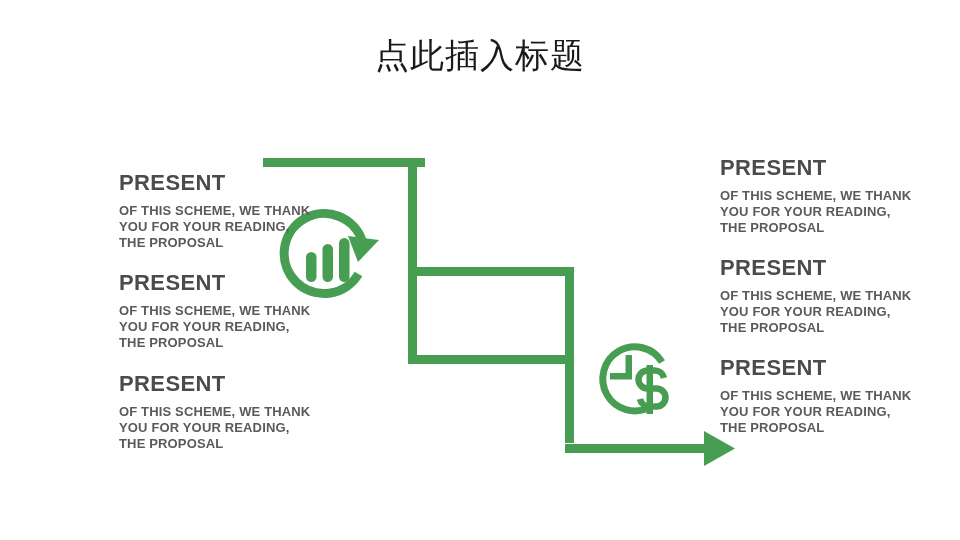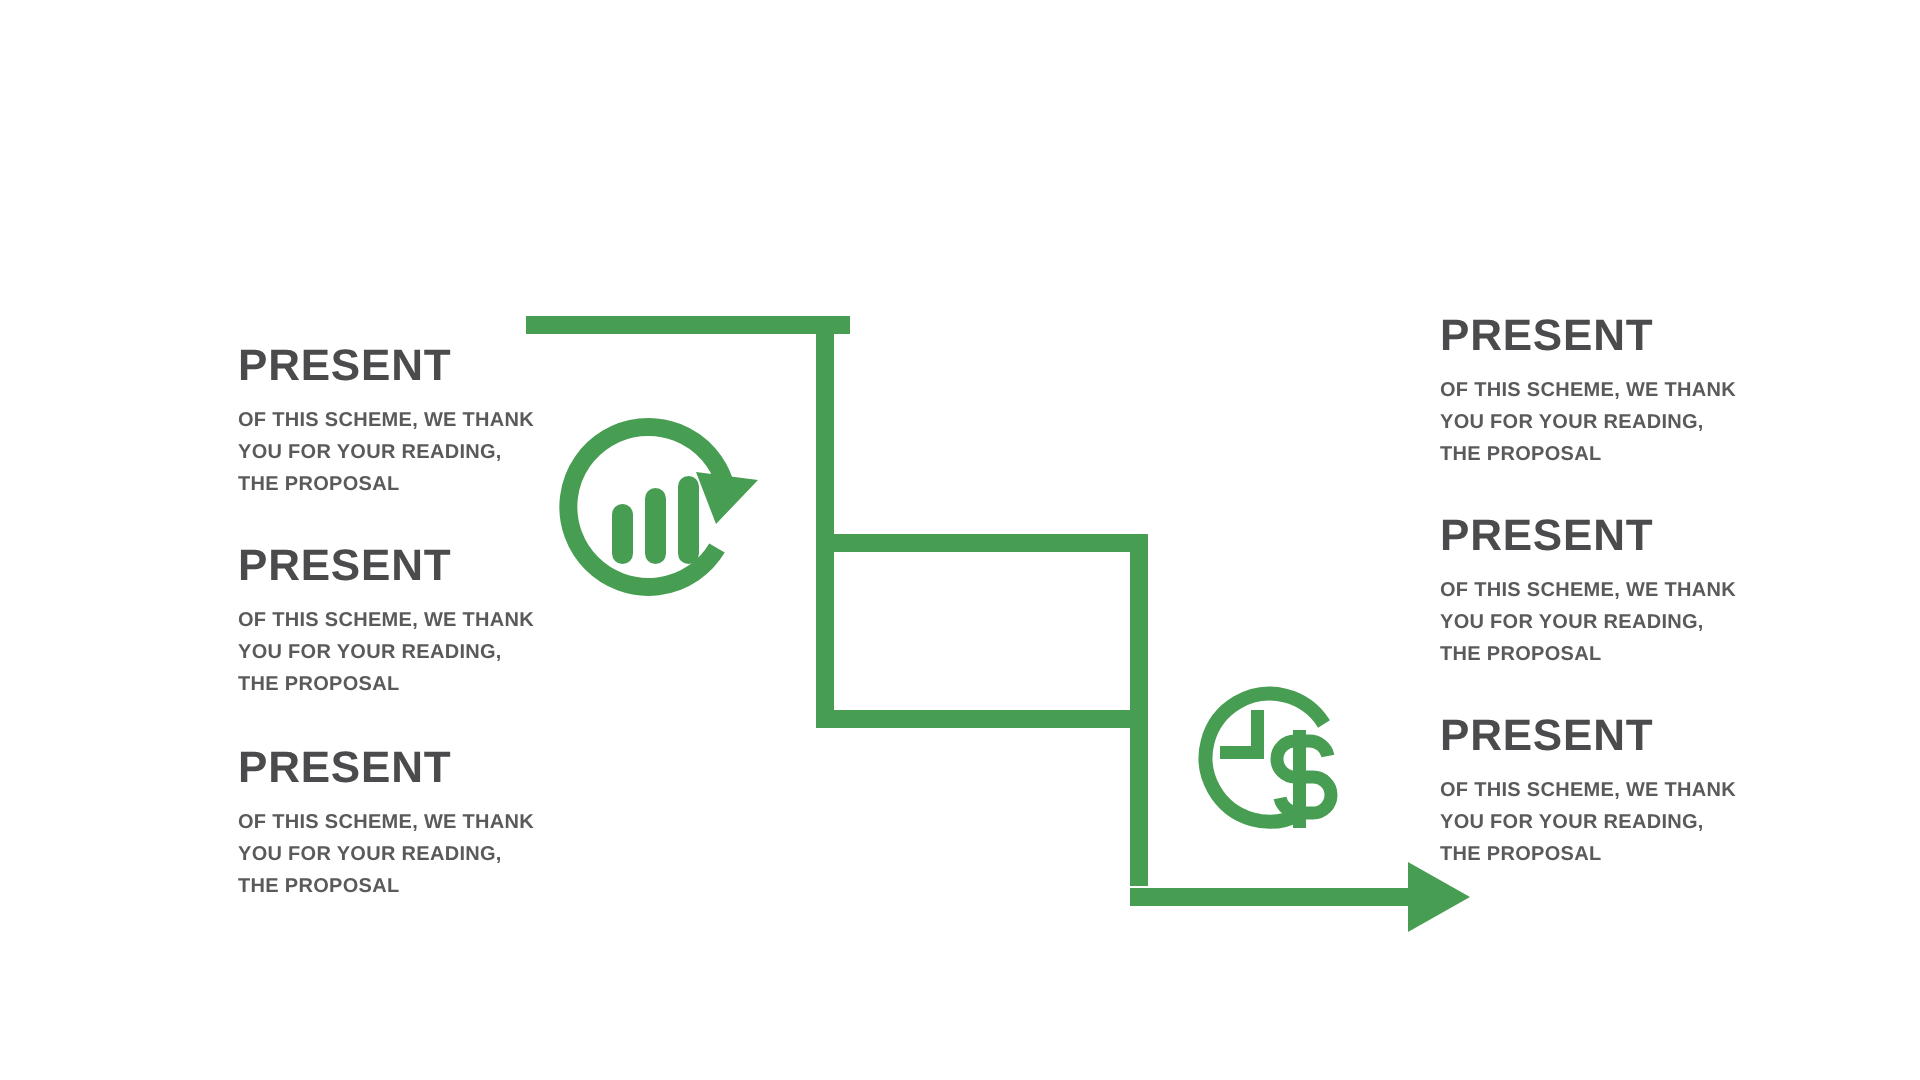--- a/index.html
+++ b/index.html
@@ -35,21 +35,21 @@
     font-family: "Liberation Sans", sans-serif;
     font-size: 22px;
     font-weight: bold;
     color: #4b4b4d;
     letter-spacing: 0.4px;
     margin: 0 0 7px 0;
     white-space: nowrap;
   }
   .txt-block .bd {
     font-family: "Liberation Sans", sans-serif;
-    font-size: 10px;
+    font-size: 13px;
     font-weight: bold;
     color: #5a5a5c;
     letter-spacing: 0.15px;
     line-height: 16.2px;
     white-space: nowrap;
     margin: 0;
   }
   .txt-left  { text-align: left; }
   .txt-right { text-align: left; }
 
@@ -59,20 +59,21 @@
   }
   #stair-svg    { left: 255px;  top: 150px; }
   #icon-bars-svg{ left: 276px;  top: 204px; }
   #icon-clock-svg{ left: 588px; top: 333px; }
 </style>
 </head>
 <body>
 
 <div id="slide">
 
+  <div id="slide-title">点此插入标题</div>
 
   <svg id="stair-svg" width="490" height="320" viewBox="0 0 490 320">
 
     <rect x="8" y="8" width="162" height="9" fill="#479e52"></rect>
 
     <rect x="153" y="8" width="9" height="206" fill="#479e52"></rect>
 
     <rect x="153" y="117" width="166" height="9" fill="#479e52"></rect>
 
     <rect x="310" y="117" width="9" height="176" fill="#479e52"></rect>

